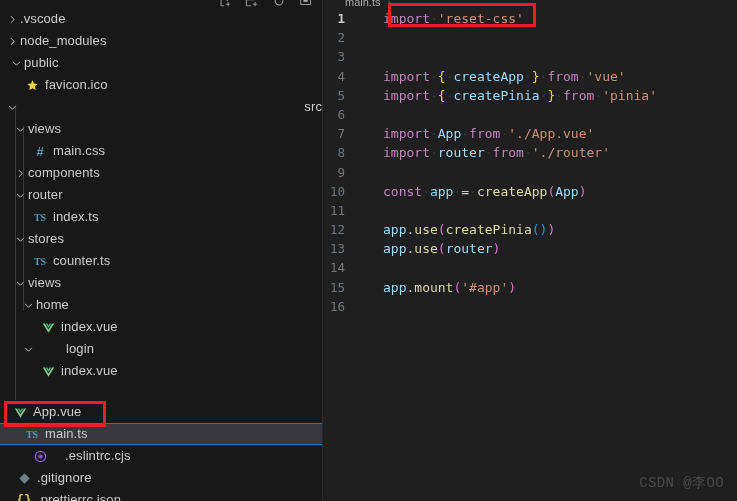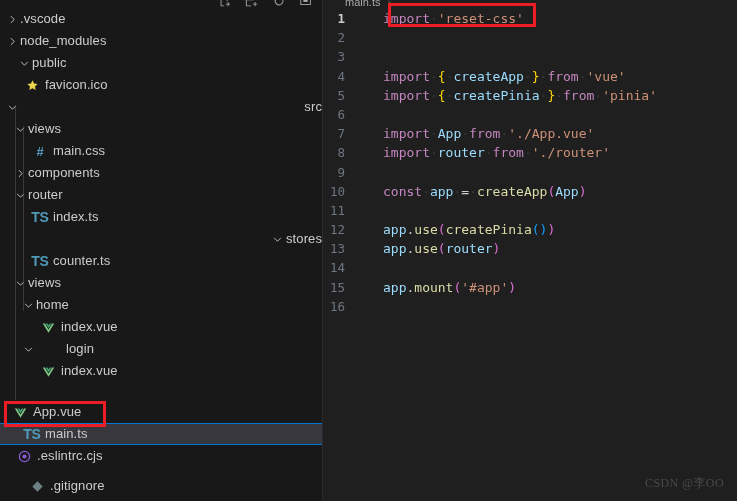--- a/index.html
+++ b/index.html
@@ -54,21 +54,21 @@
     border-bottom:1px solid #0078d4;
   }
 
   
   .guide {
     position:absolute; top:0; bottom:0; width:1px;
     background:#585858; opacity:.55;
   }
 
   
-  .ts-badge { font-size:14px; font-weight:700; color:#519aba; font-family:Liberation Sans, sans-serif; letter-spacing:-.2px;}
+  .ts-badge { font-size:10px; font-weight:700; color:#519aba; font-family:Liberation Serif, serif; letter-spacing:-.2px;}
   .hash-badge { font-size:13px; font-weight:700; color:#519aba; font-family:"Liberation Sans",sans-serif;}
   .json-badge { font-size:12px; font-weight:700; color:#cbcb41; font-family:"Liberation Mono",monospace;}
 
   
   .editor {
     flex:1; height:501px; background:#1f1f1f;
     position:relative; overflow:hidden;
   }
   .breadcrumb {
     height:9px; background:#1f1f1f; position:relative;
@@ -99,22 +99,22 @@
   .t-brc  { color:#ffd700; }
   .t-par  { color:#da70d6; }
   .t-par2 { color:#179fff; }
   .t-pl   { color:#cccccc; }
   .t-ws   { color:#3b3b3b; }
 
   
   .redbox { position:absolute; border:3px solid #ee1c25; pointer-events:none; z-index:40; }
   .watermark {
     position:absolute; right:13px; bottom:9px;
-    font-size:12px; color:#4a4a4a; letter-spacing:.4px;
-    font-family:Liberation Serif, serif; z-index:30;
+    font-size:14px; color:#4a4a4a; letter-spacing:.4px;
+    font-family:Liberation Mono, monospace; z-index:30;
   }
 </style>
 </head>
 <body>
 
 <div id="app">
 
   <div class="sidebar">
 
     <div class="sb-toolbar">
@@ -153,21 +153,21 @@
           <span class="lbl">.vscode</span>
         </div>
         <div class="row" style="padding-left: 4px;">
           <span class="twisty">
             <svg width="11" height="11" viewBox="0 0 16 16">
               <path d="M6 3.5L10.5 8 6 12.5" fill="none" stroke="#cccccc" stroke-width="1.3" stroke-linecap="round"></path>
             </svg>
           </span>
           <span class="lbl">node_modules</span>
         </div>
-        <div class="row" style="padding-left: 16px;">
+        <div class="row" style="padding-left: 8px;">
           <span class="twisty">
             <svg width="11" height="11" viewBox="0 0 16 16">
               <path d="M3.5 6l4.5 4.5L12.5 6" fill="none" stroke="#cccccc" stroke-width="1.3" stroke-linecap="round"></path>
             </svg>
           </span>
           <span class="lbl">public</span>
         </div>
         <div class="row" style="padding-left: 12px;">
           <span class="fico" style="margin-left: 12px;">
             <svg width="13" height="13" viewBox="0 0 16 16">
@@ -213,21 +213,21 @@
             </svg>
           </span>
           <span class="lbl">router</span>
         </div>
         <div class="row" style="padding-left: 20px;">
           <span class="fico" style="margin-left: 12px;">
             <span class="ts-badge">TS</span>
           </span>
           <span class="lbl">index.ts</span>
         </div>
-        <div class="row" style="padding-left: 12px; justify-content: flex-end;">
+        <div class="row" style="padding-left: 12px;">
           <span class="twisty">
             <svg width="11" height="11" viewBox="0 0 16 16">
               <path d="M3.5 6l4.5 4.5L12.5 6" fill="none" stroke="#cccccc" stroke-width="1.3" stroke-linecap="round"></path>
             </svg>
           </span>
           <span class="lbl">stores</span>
         </div>
         <div class="row" style="padding-left: 20px;">
           <span class="fico" style="margin-left: 12px;">
             <span class="ts-badge">TS</span>
@@ -284,30 +284,30 @@
             </svg>
           </span>
           <span class="lbl">App.vue</span>
         </div>
         <div class="row selected" style="padding-left: 12px;">
           <span class="fico" style="margin-left: 12px;">
             <span class="ts-badge">TS</span>
           </span>
           <span class="lbl">main.ts</span>
         </div>
-        <div class="row" style="padding-left: 4px;">
+        <div class="row" style="padding-left: 20px; gap: 12px;">
           <span class="fico" style="margin-left: 12px;">
             <svg width="13" height="13" viewBox="0 0 16 16">
               <circle cx="8" cy="8" r="6.3" fill="none" stroke="#8a5bd6" stroke-width="1.6"></circle>
               <circle cx="8" cy="8" r="2.6" fill="#8a5bd6"></circle>
             </svg>
           </span>
           <span class="lbl">.eslintrc.cjs</span>
         </div>
-        <div class="row" style="padding-left: 17px; margin-top: 8px;">
+        <div class="row" style="padding-left: 4px;">
           <span class="fico" style="margin-left: 12px;">
             <svg width="13" height="13" viewBox="0 0 16 16">
               <path d="M8 1.6l6.4 6.4L8 14.4 1.6 8z" fill="#6d8086"></path>
             </svg>
           </span>
           <span class="lbl">.gitignore</span>
         </div>
         <div class="row" style="padding-left: 4px;">
           <span class="fico" style="margin-left: 12px;">
             <span class="json-badge">{}</span>

